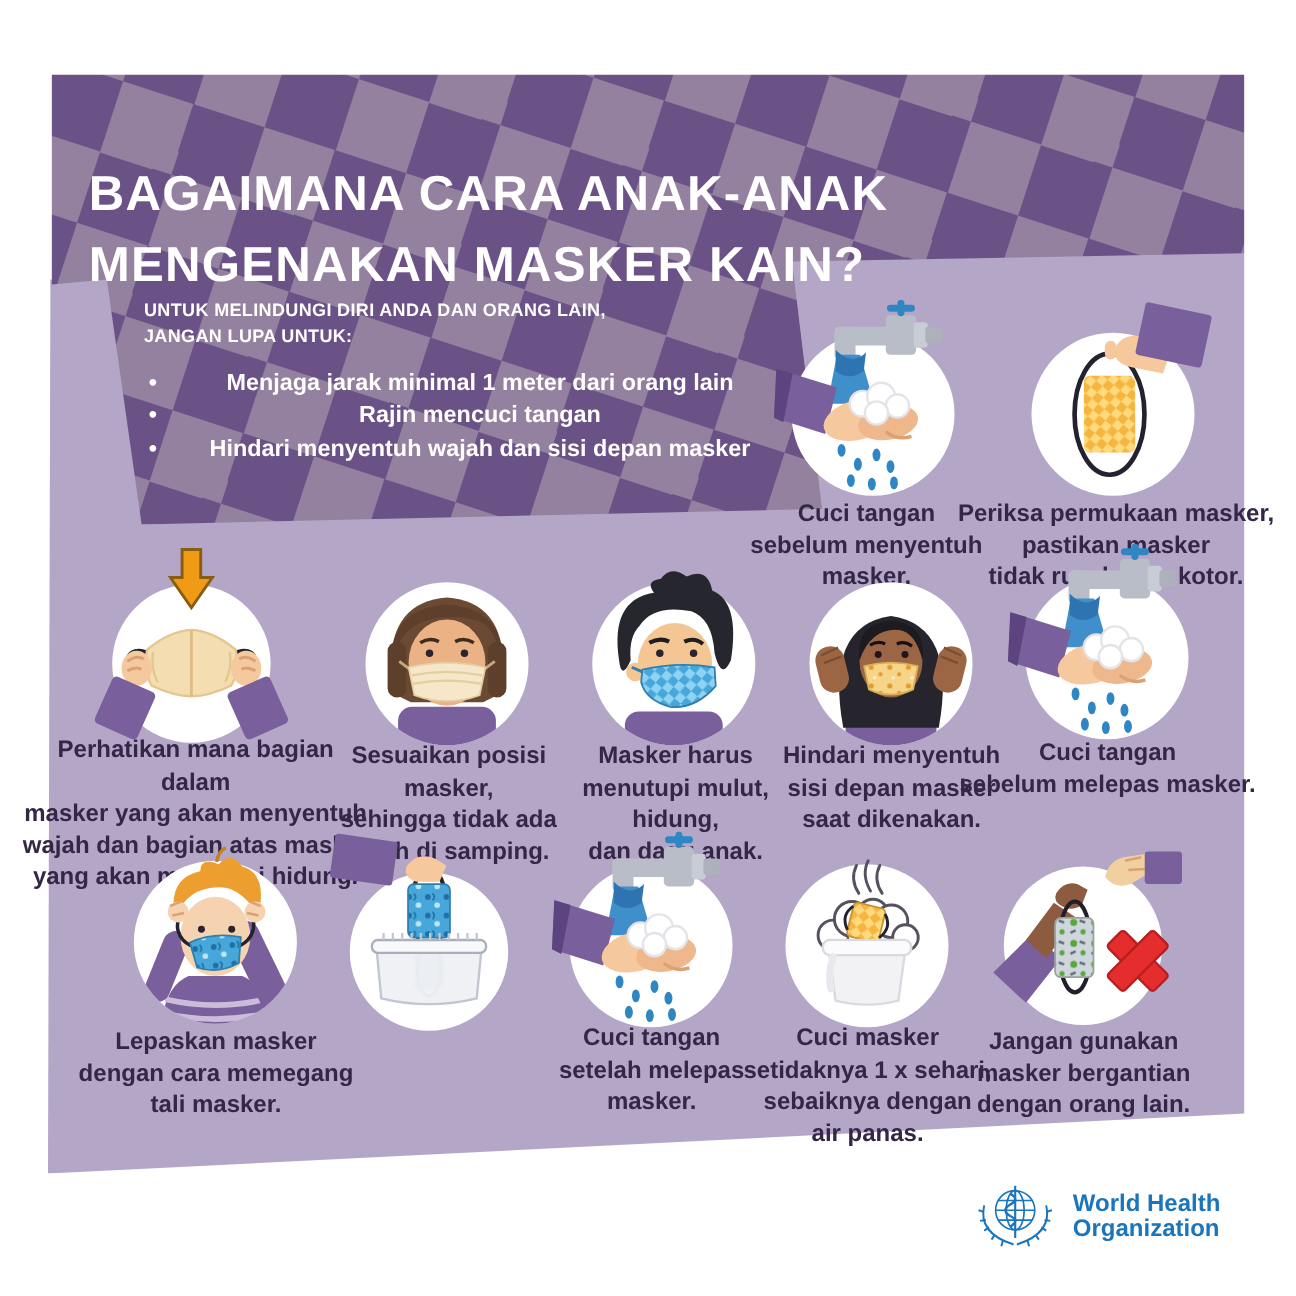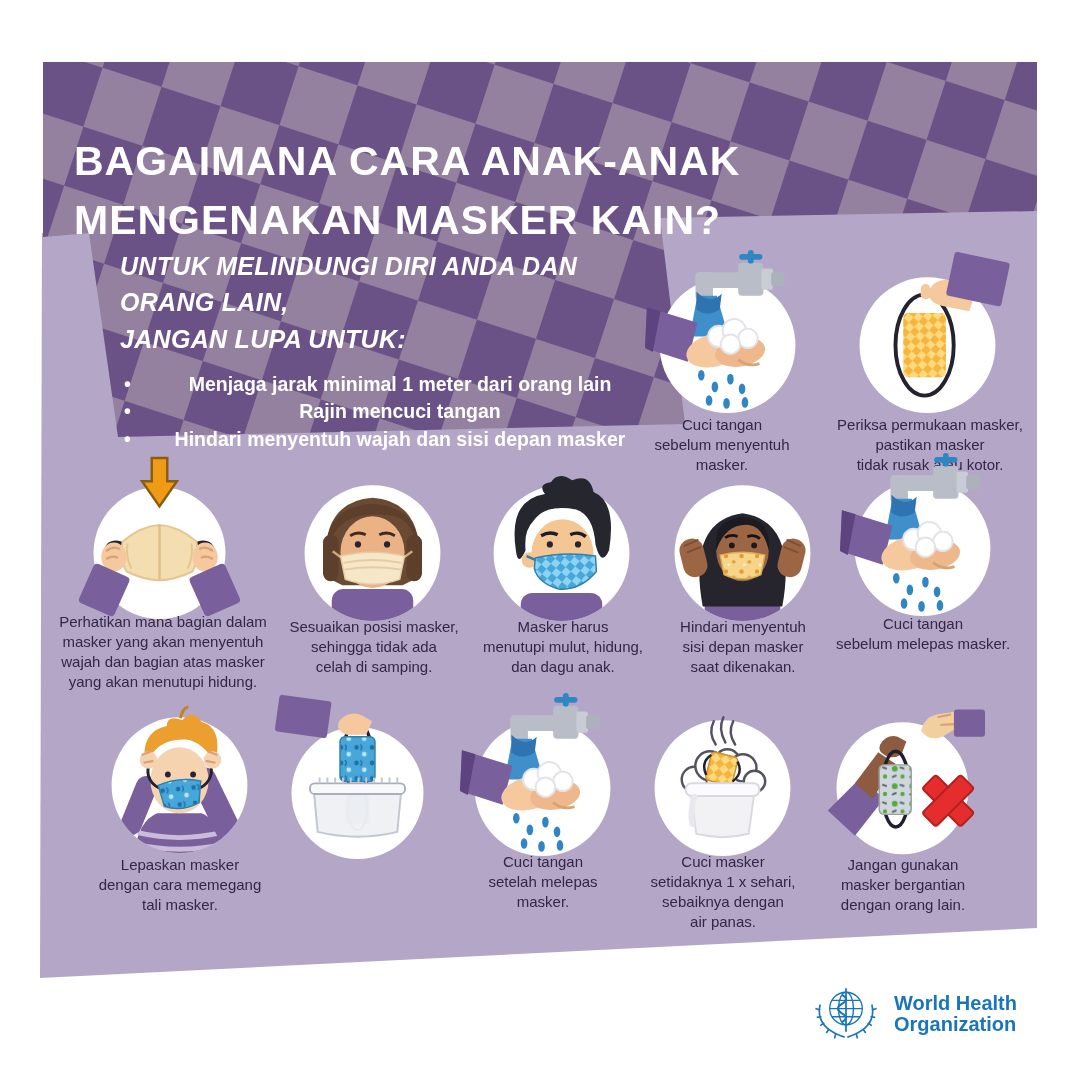--- a/index.html
+++ b/index.html
@@ -13,27 +13,27 @@
   
   .checker{position:absolute;inset:0;z-index:2;
          clip-path:polygon(43px 62px,1037px 62px,1037px 211px,660px 218px,685px 424px,118px 437px,89px 233px,43px 237px);
          filter:drop-shadow(0 3px 0 #241d33) drop-shadow(2px 1px 0 #241d33);}
   .checker::before{content:"";position:absolute;left:-25%;top:-25%;width:150%;height:150%;
          background-image:repeating-conic-gradient(#6a5286 0% 25%, #94809f 0% 50%);
          background-size:124px 124px;transform:rotate(18deg);}
   .title{position:absolute;left:74px;top:96px;z-index:3;color:#ffffff;
          font-size:41px;font-weight:bold;letter-spacing:1px;line-height:1.43;white-space:pre-line;margin-top:36px;}
   .introbox{position:absolute;left:120px;top:248px;width:540px;z-index:3;color:#ffffff;}
-  .intro-heading{font-size:25px;font-weight:bold;letter-spacing:.3px;line-height:1.45;white-space:pre-line;font-style:italic;}
+  .intro-heading{font-size:15px;font-weight:bold;letter-spacing:.3px;line-height:1.45;white-space:pre-line;}
   .intro-list{margin:14px 0 12px 0;padding:0;list-style:none;text-align:center;}
   .intro-list li{position:relative;padding-left:20px;font-size:19.5px;font-weight:bold;
          line-height:1.42;white-space:pre-line;}
   .intro-list li::before{content:"•";position:absolute;left:4px;top:0;}
   .icon{position:absolute;width:165px;height:165px;z-index:3;overflow:visible;}
-  .caption{position:absolute;z-index:3;color:#332646;font-size:15px;font-weight:normal;
+  .caption{position:absolute;z-index:3;color:#332646;font-size:20px;font-weight:bold;
          line-height:1.33;text-align:center;white-space:pre-line;}
   .who{position:absolute;left:812px;top:980px;z-index:3;display:flex;align-items:center;gap:14px;}
   .who-text{color:#1a75bc;font-size:20px;font-weight:bold;line-height:1.06;white-space:pre-line;}
   .defs{position:absolute;width:0;height:0;overflow:hidden;}
 </style>
 </head>
 <body>
 
 <svg class="defs" aria-hidden="true">
   <defs>

